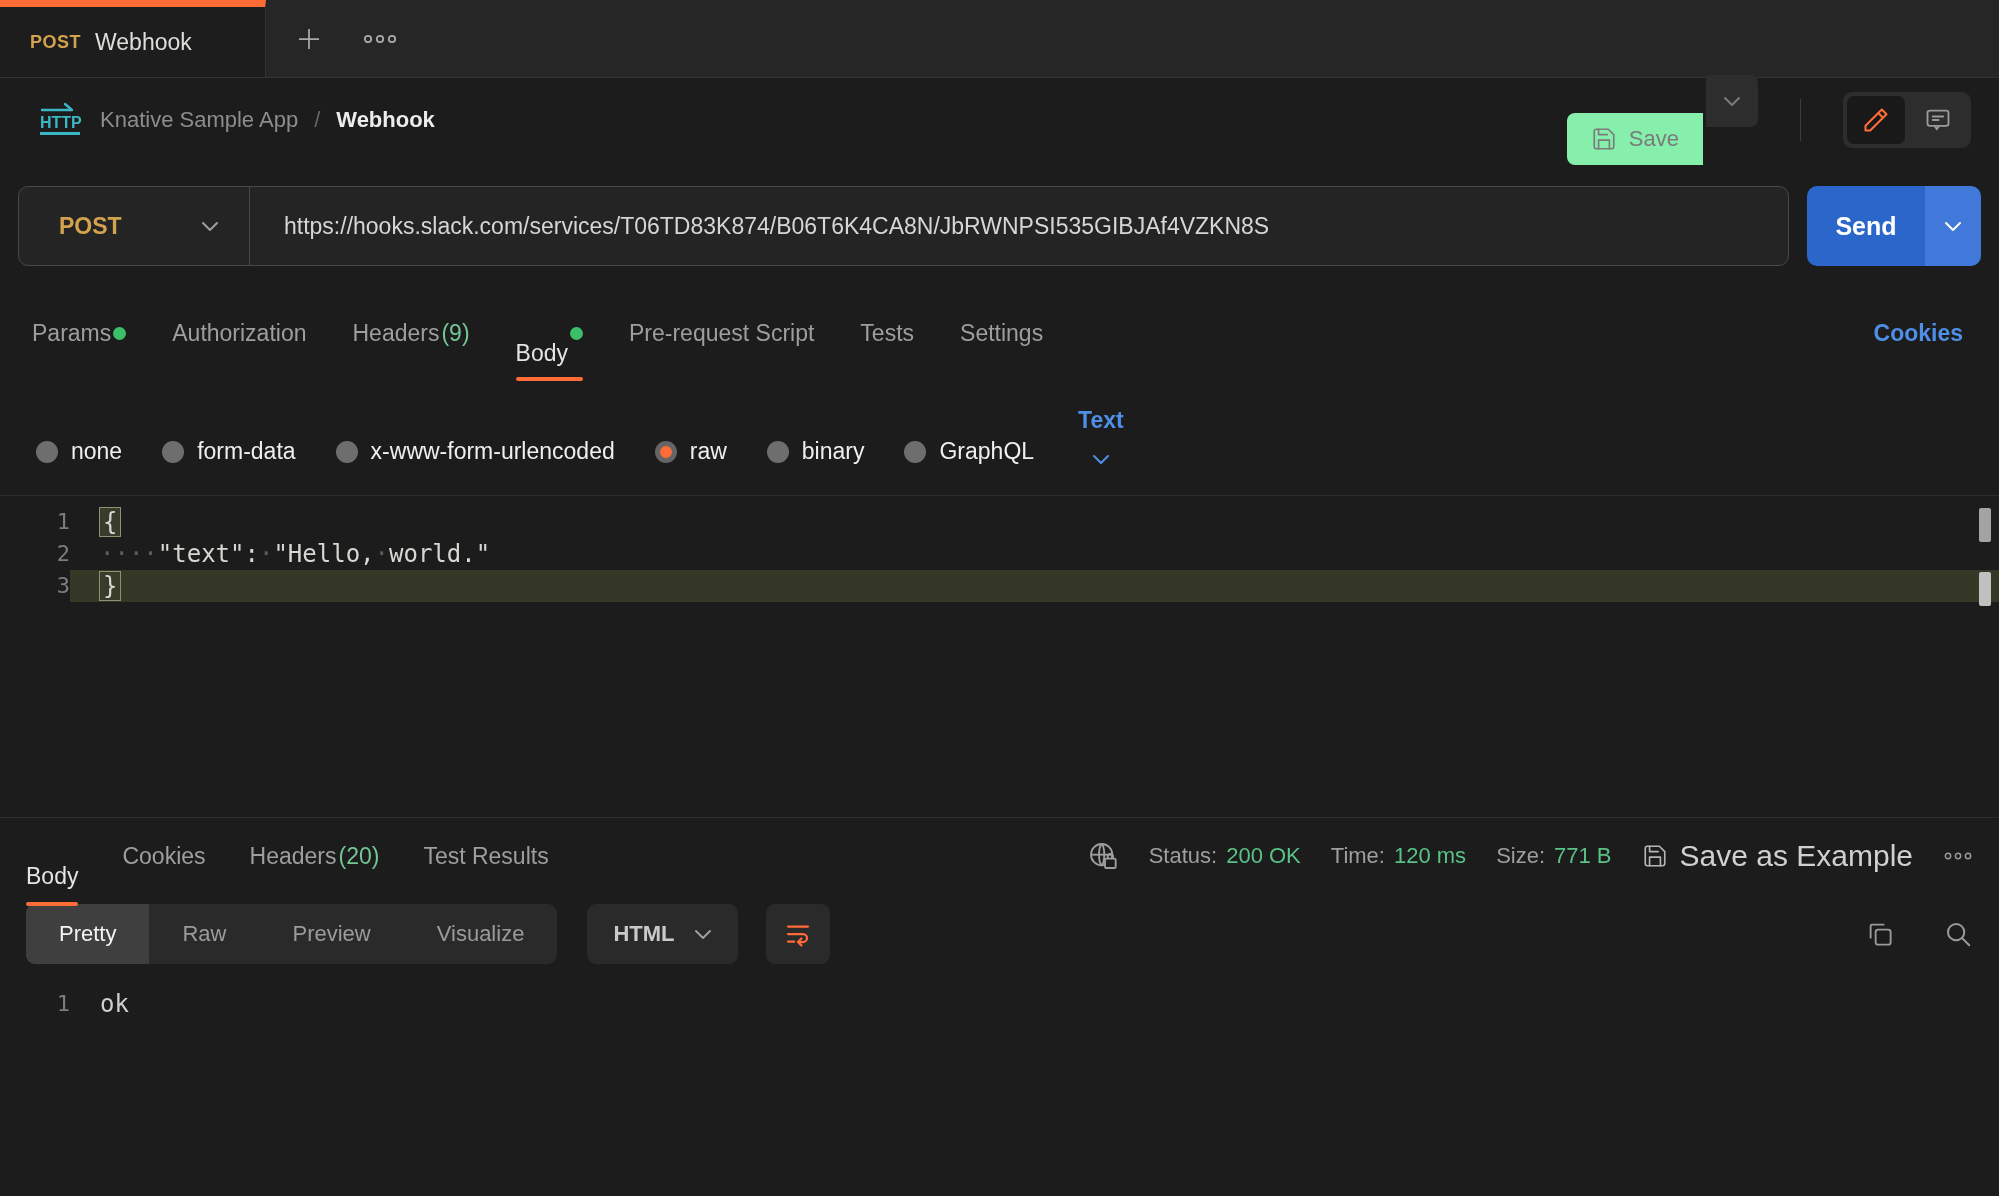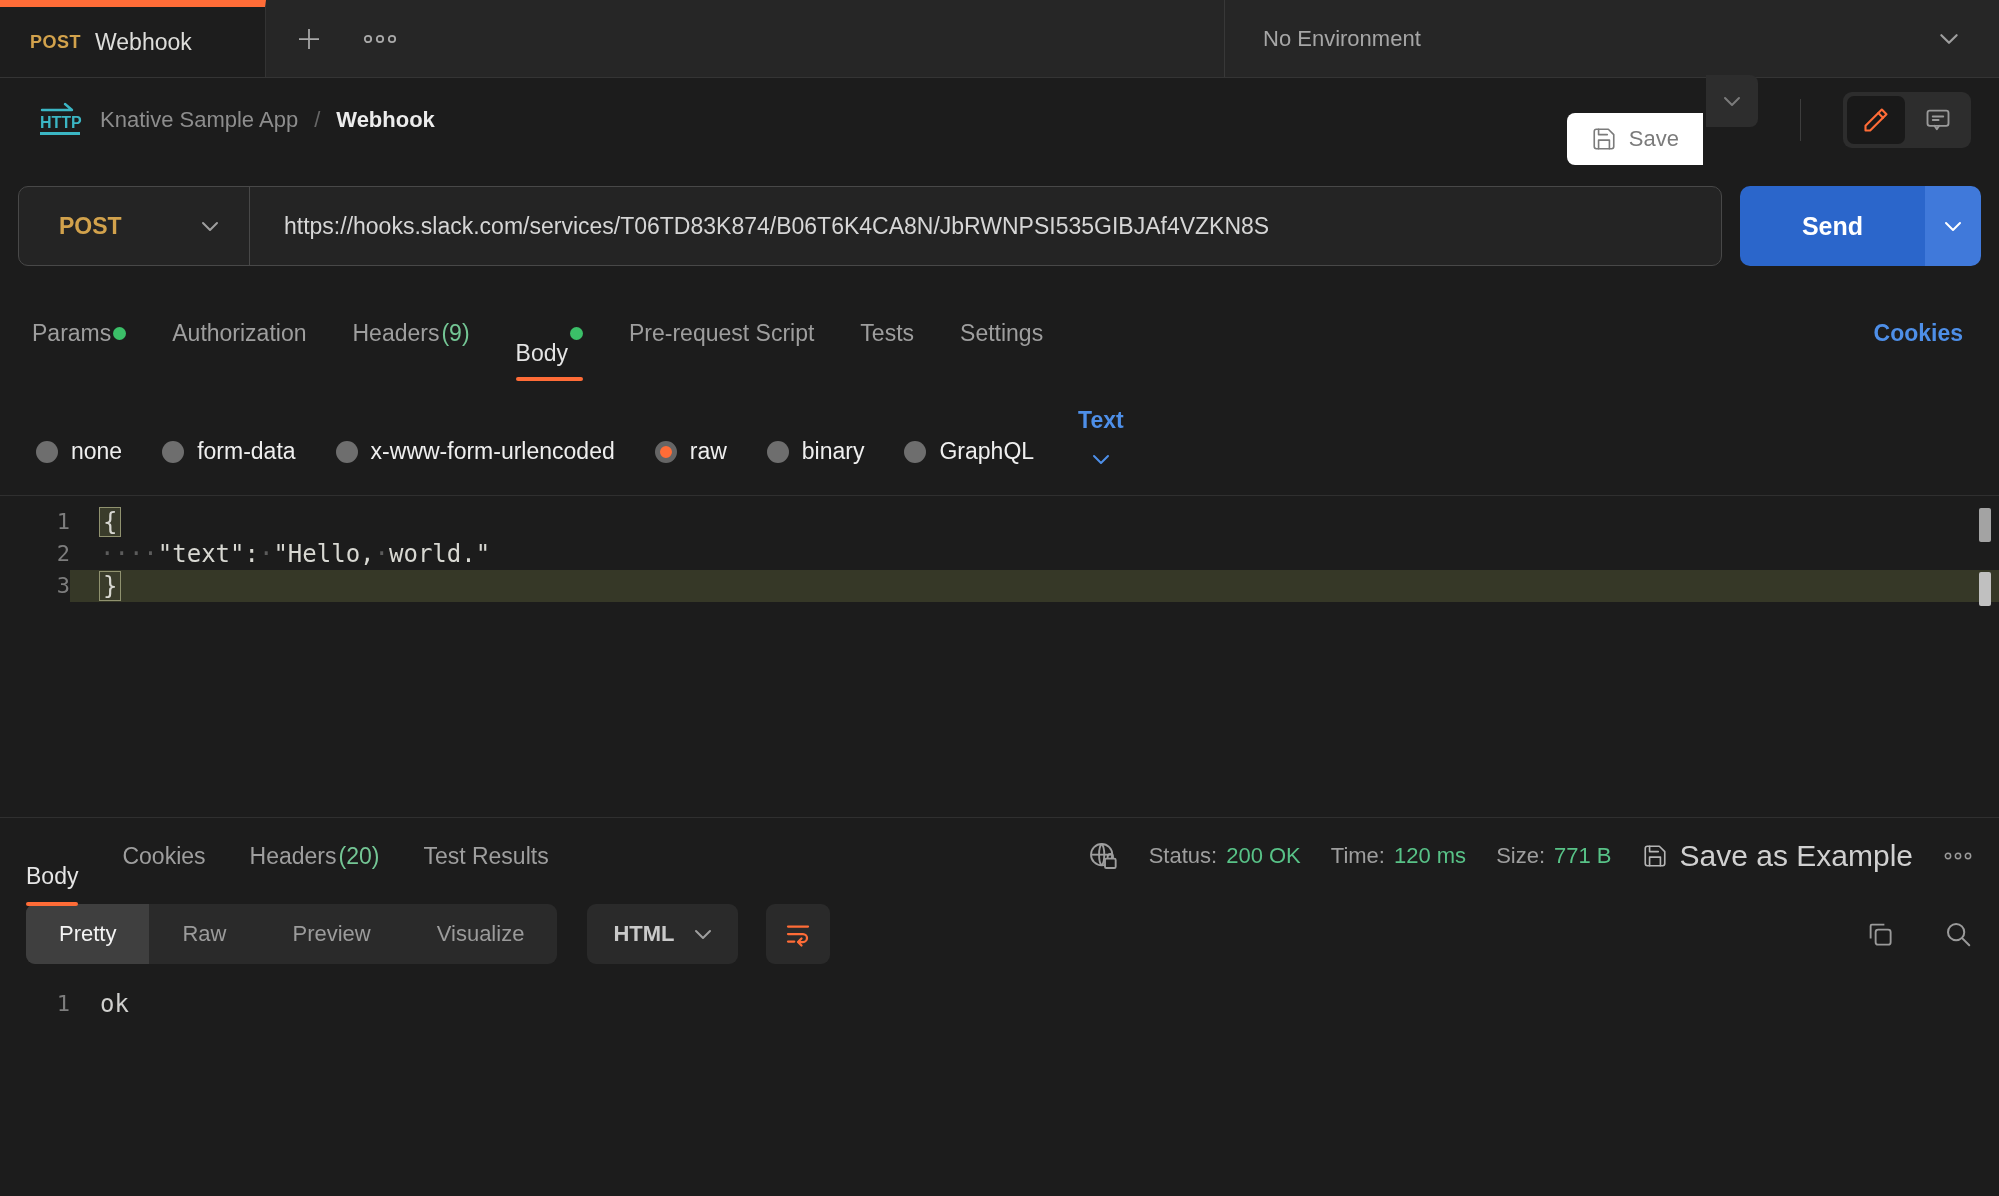--- a/index.html
+++ b/index.html
@@ -23,39 +23,39 @@
   .dotsbtn { margin-left:38px; }
   .env { width:775px; margin-left:auto; border-left:1px solid #383838; display:flex; align-items:center;
          justify-content:space-between; padding:0 40px 0 38px; font-size:22px; color:#a6a6a6; }
 
   
   .header-row { height:84px; display:flex; align-items:center; padding:0 28px 0 34px; gap:16px; }
   .crumb.collection { color:#8d8d8d; font-size:22px; }
   .crumb.sep { color:#666; font-size:22px; }
   .crumb.current { color:#ececec; font-size:22px; font-weight:600; }
   .save-split { margin-left:auto; display:flex; }
-  .save-btn { height:52px; background:#ffffff; border-radius:8px 0 0 8px; padding:0 24px;
+  .save-btn { height:52px; background:#86efac; border-radius:8px 0 0 8px; padding:0 24px;
               display:flex; align-items:center; gap:12px; color:#7b7b7b; font-size:22px;margin-top:38px; }
   .save-chevron { height:52px; width:52px; background:#2d2d2d; border-radius:0 8px 8px 0; margin-left:3px;
                   display:flex; align-items:center; justify-content:center; color:#7b7b7b; }
   .vdiv { width:1px; height:42px; background:#3d3d3d; margin:0 26px; }
   .edit-group { background:#2d2d2d; border-radius:9px; padding:4px; display:flex; gap:4px; }
   .pencil-btn { width:58px; height:48px; background:#191919; border-radius:7px; display:flex; align-items:center; justify-content:center; }
   .comment-btn { width:58px; height:48px; border-radius:7px; display:flex; align-items:center; justify-content:center; color:#9a9a9a; }
 
   
   .url-row { display:flex; gap:18px; padding:24px 18px 0 18px; }
   .url-bar { flex:1; height:80px; border:1px solid #484848; border-radius:10px; background:#242424;
              display:flex; align-items:center; overflow:hidden; }
   .method-select { width:230px; padding:0 30px 0 40px; display:flex; align-items:center; justify-content:space-between; height:100%; }
   .method-select .method-label { font-size:23px; font-weight:bold; color:var(--post-yellow); }
   .url-divider { width:1px; align-self:stretch; background:#484848; }
   .url-input { flex:1; background:transparent; border:none; outline:none; color:#d6d6d6;
                font-size:23px; padding:0 20px 0 34px; font-family:"Liberation Sans", sans-serif; }
-  .send-split { width:241px; height:80px; display:flex; border-radius:10px; overflow:hidden; }
+  .send-split { width:174px; height:80px; display:flex; border-radius:10px; overflow:hidden; }
   .send-main { flex:1; background:var(--send-blue); color:#fff; font-size:25px; font-weight:bold; }
   .send-chevron { width:56px; background:#4079da; color:#fff; display:flex; align-items:center; justify-content:center; }
 
   
   .req-tabs { margin-top:34px; padding:0 36px 0 32px; display:flex; align-items:center; gap:46px;
               font-size:23px; color:#9e9e9e; }
   .rtab { display:flex; align-items:center; gap:2px; position:relative; }
   .rtab.active .lbl { color:#e5e5e5;margin-top:40px; }
   .rtab.active::after { content:""; position:absolute; left:0; right:0; bottom:-14px; height:4px;
                         background:var(--orange); border-radius:2px; }
@@ -120,26 +120,20 @@
           <path d="M12 4v16M4 12h16" stroke="currentColor" stroke-width="1.4" fill="none"></path>
         </svg>
     </button>
     <button class="iconbtn dotsbtn">
       <svg width="36" height="12" viewBox="0 0 36 12">
           <circle cx="6" cy="6" r="3.2" fill="none" stroke="currentColor" stroke-width="1.8"></circle>
           <circle cx="18" cy="6" r="3.2" fill="none" stroke="currentColor" stroke-width="1.8"></circle>
           <circle cx="30" cy="6" r="3.2" fill="none" stroke="currentColor" stroke-width="1.8"></circle>
         </svg>
     </button>
-    <div class="env">
-      <span>No Environment</span>
-      <svg class="chev" width="20" height="12" viewBox="0 0 18 11">
-          <path d="M2 2l7 7 7-7" fill="none" stroke="currentColor" stroke-width="2" stroke-linecap="round" stroke-linejoin="round"></path>
-        </svg>
-    </div>
   </header>
 
   <div class="header-row">
     <svg width="50" height="38" viewBox="0 0 50 38">
       <path d="M8 9h30l-7-6" fill="none" stroke="#3bb6c4" stroke-width="2.4" stroke-linecap="round" stroke-linejoin="round"></path>
       <text x="6" y="27" font-family="Liberation Sans, sans-serif" font-size="16" font-weight="bold" fill="#3bb6c4">HTTP</text>
       <rect x="6" y="31" width="40" height="3" fill="#3bb6c4"></rect>
     </svg>
     <span class="crumb collection">Knative Sample App</span>
     <span class="crumb sep">/</span>

